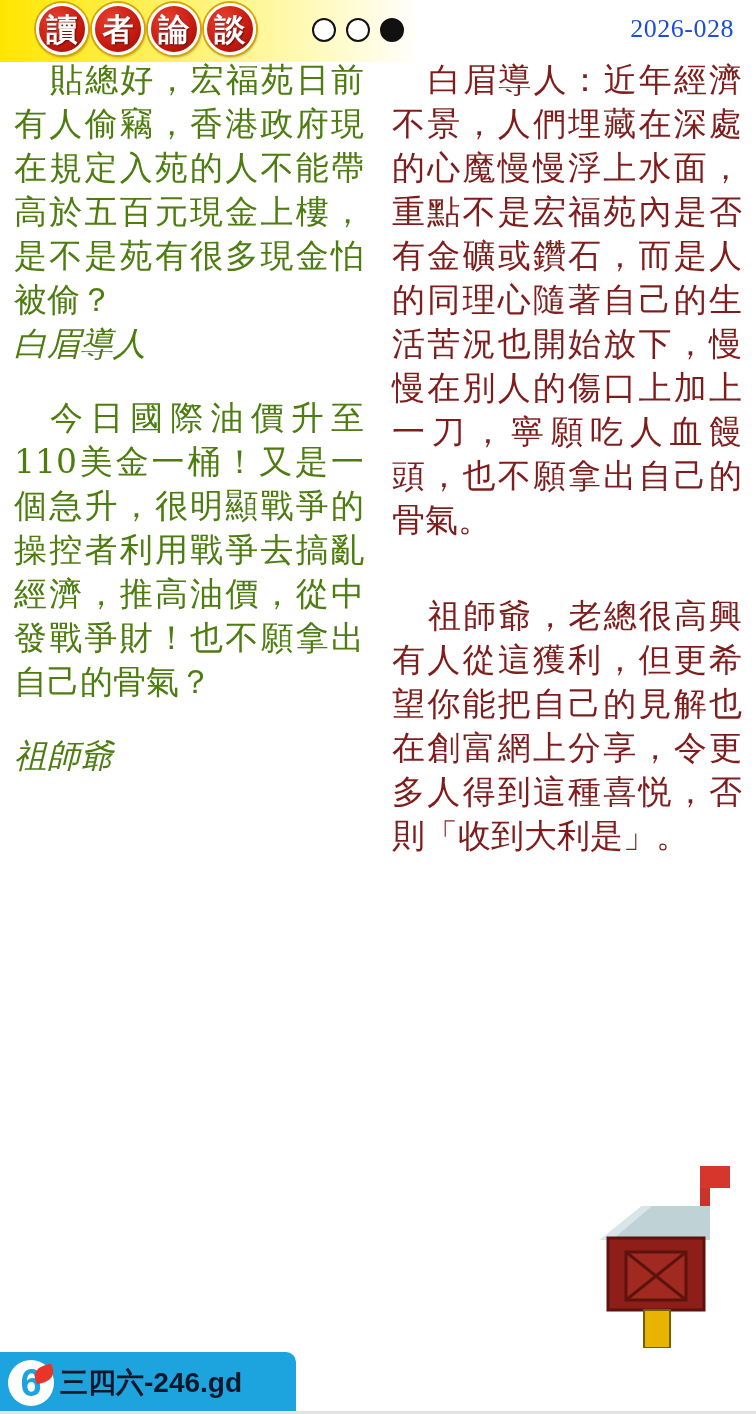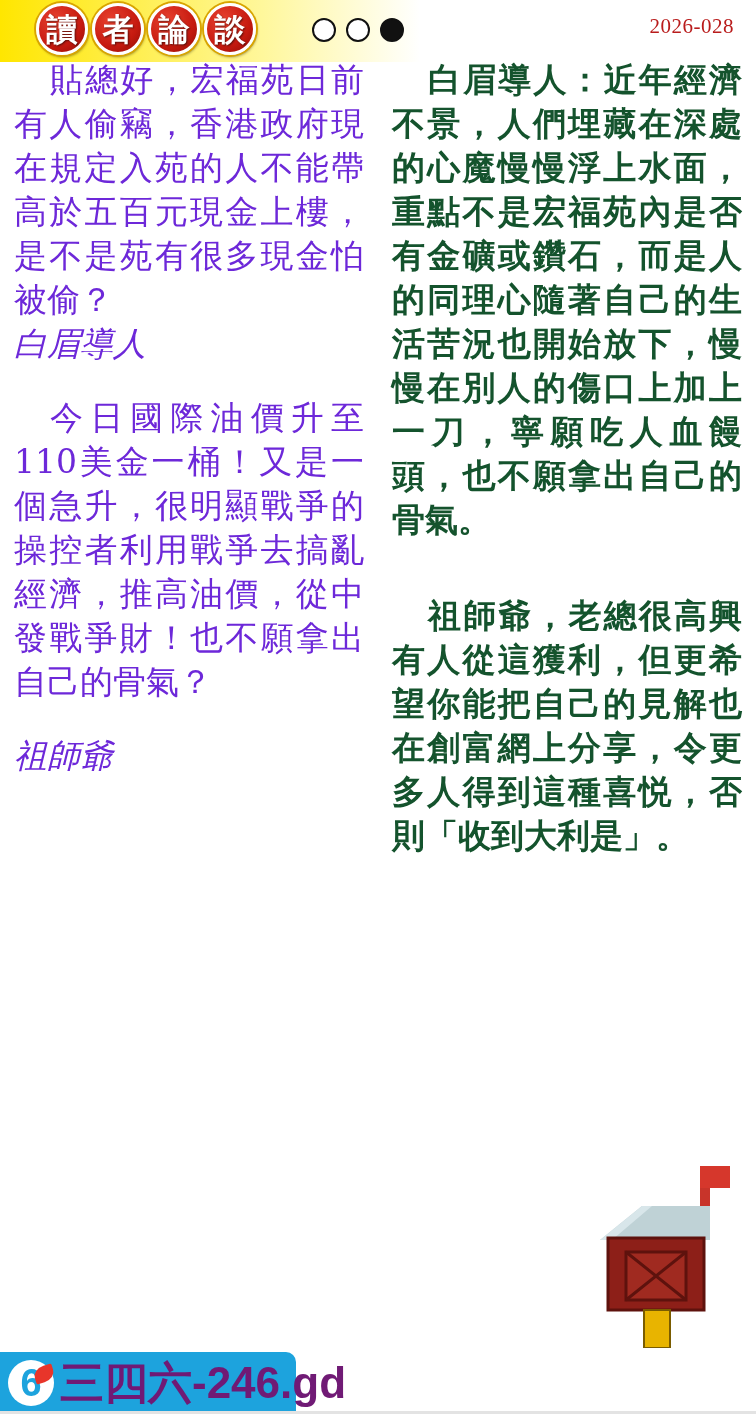--- a/index.html
+++ b/index.html
@@ -58,22 +58,22 @@
     width: 24px; height: 24px;
     border-radius: 50%;
     border: 2px solid #111;
     background: #ffffff;
   }
   .dot.filled { background: #111; }
   .issue {
     position: absolute;
     right: 22px; top: 14px;
     font-family: "Liberation Serif", serif;
-    font-size: 21px;
-    color: #b91c1c;
+    font-size: 26px;
+    color: #1d4ed8;
     letter-spacing: 0.5px;
   }
   
   .content {
     position: absolute;
     top: 58px; left: 0;
     width: 756px;
     height: 1290px;
     display: flex;
   }
@@ -83,22 +83,22 @@
     position: relative;
   }
   .col p {
     margin: 0 0 0 0;
     font-size: 33px;
     line-height: 44px;
     letter-spacing: 0px;
     text-align: justify;
     text-justify: inter-ideograph;
   }
-  .col-left p { color: #6d28d9; }
-  .col-right p { color: #14532d; font-weight: bold; }
+  .col-left p { color: #4d7c0f; }
+  .col-right p { color: #7f1d1d; }
   .indent { text-indent: 36px; }
   .sign {
     text-align: right;
     margin-bottom: 0;
     font-style: italic;
   }
   .gap { height: 30px; }
   .gap-sm { height: 26px; }
   
   .mailbox {
@@ -146,24 +146,24 @@
   }
   .logo-flame {
     position: absolute;
     left: 26px; top: 6px;
     width: 20px; height: 16px;
     background: #e8352a;
     border-radius: 60% 10% 60% 10%;
     transform: rotate(-18deg);
   }
   .footer-text {
-    color: #701a75;
+    color: #0f172a;
     font-family: "Liberation Sans", sans-serif;
     font-weight: bold;
-    font-size: 44px;
+    font-size: 28px;
     letter-spacing: 0px;
     white-space: nowrap;
   }
   .bottom-rule {
     position: absolute;
     left: 0; bottom: 0; width: 756px; height: 3px;
     background: #e3e3e3;
   }
 </style>
 </head>

